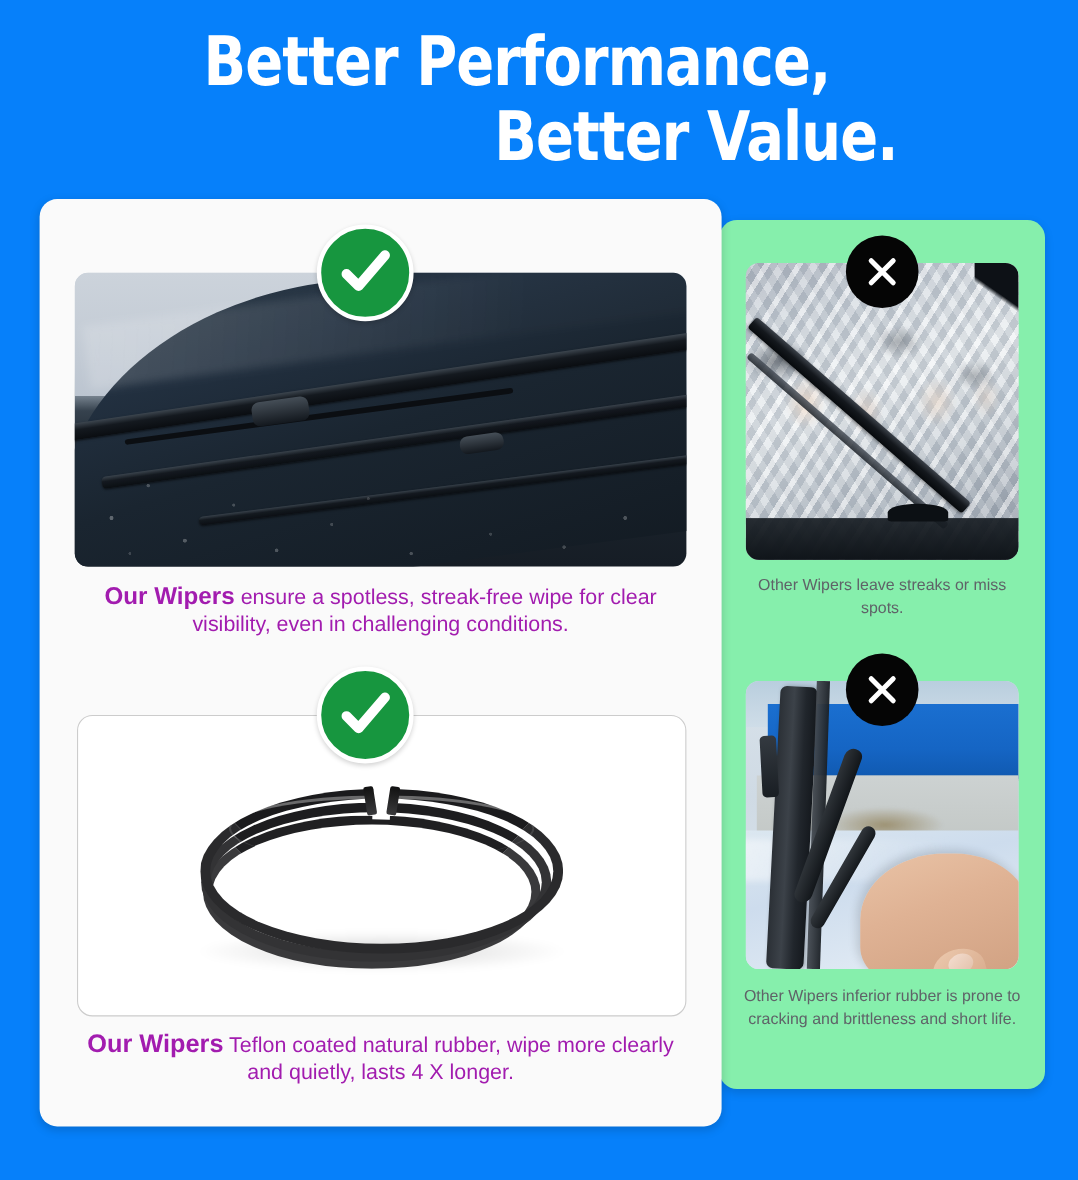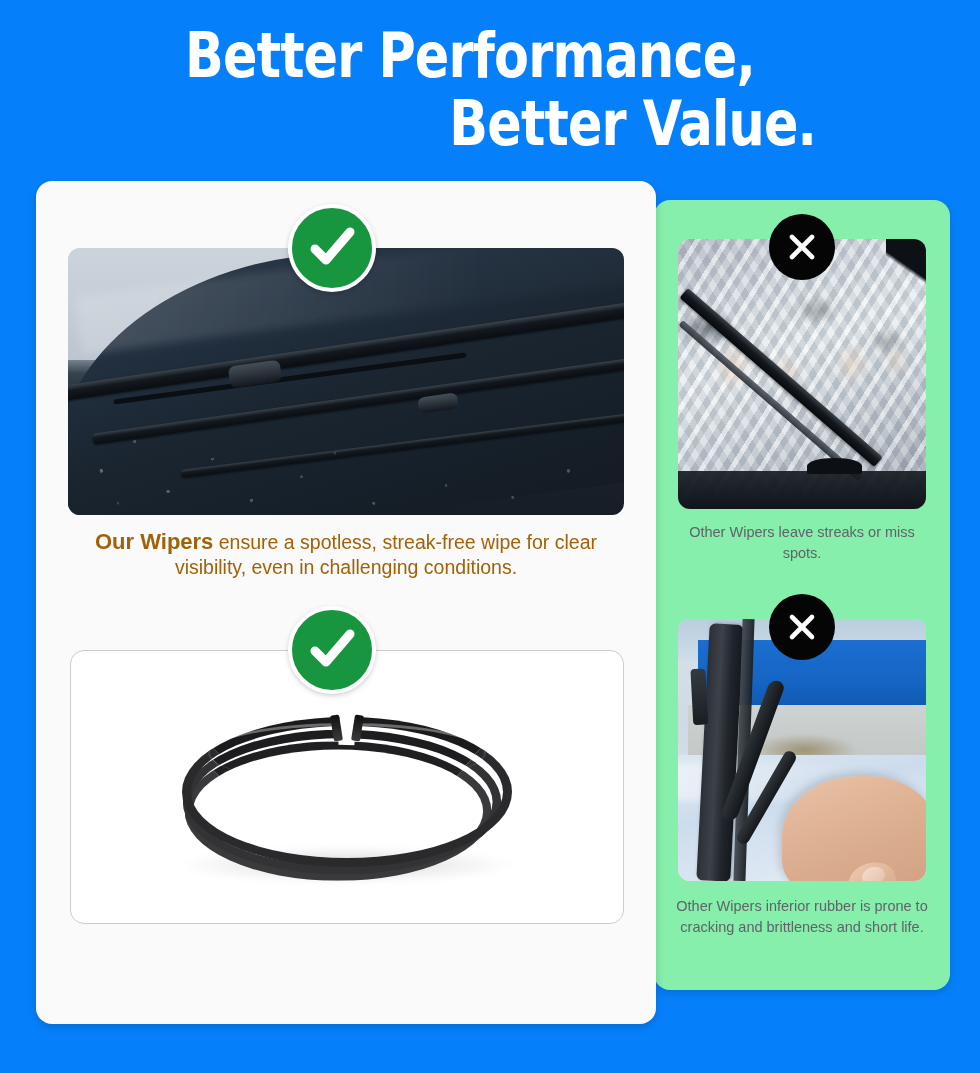--- a/index.html
+++ b/index.html
@@ -344,21 +344,21 @@
     display: flex; align-items: center; justify-content: center;
   }
   .badge-check svg, .badge-x svg { display: block; }
 
   
   .caption-left {
     position: absolute;
     left: 28px;
     width: 564px;
     text-align: center;
-    color: #a16207;
+    color: #a21caf;
     font-size: 19.5px;
     line-height: 25px;
     font-family: "Liberation Sans", sans-serif;
   }
   .caption-left b { font-weight: bold; font-size: 22px; }
   .caption-left.c1 { top: 348px; }
   .caption-left.c2 { top: 755px; }
   .caption-left.c2 b { font-size: 23px; }
 
   .caption-right {
@@ -454,13 +454,16 @@
       <div class="gap"></div>
       <div class="tipL"></div>
       <div class="tipR"></div>
     </div>
   </div>
   <div class="badge-check" style="left:252px; top:425px;">
     <svg width="54" height="54" viewBox="0 0 54 54" aria-hidden="true">
       <path d="M10 28 L21 39 L45 11" stroke="#ffffff" stroke-width="9" stroke-linecap="round" stroke-linejoin="round" fill="none"></path>
     </svg>
   </div>
+  <div class="caption-left c2">
+    <b>Our Wipers</b><span> Teflon coated natural rubber, wipe more clearly and quietly, lasts 4 X longer.</span>
+  </div>
 </div>
 
 </body></html>

